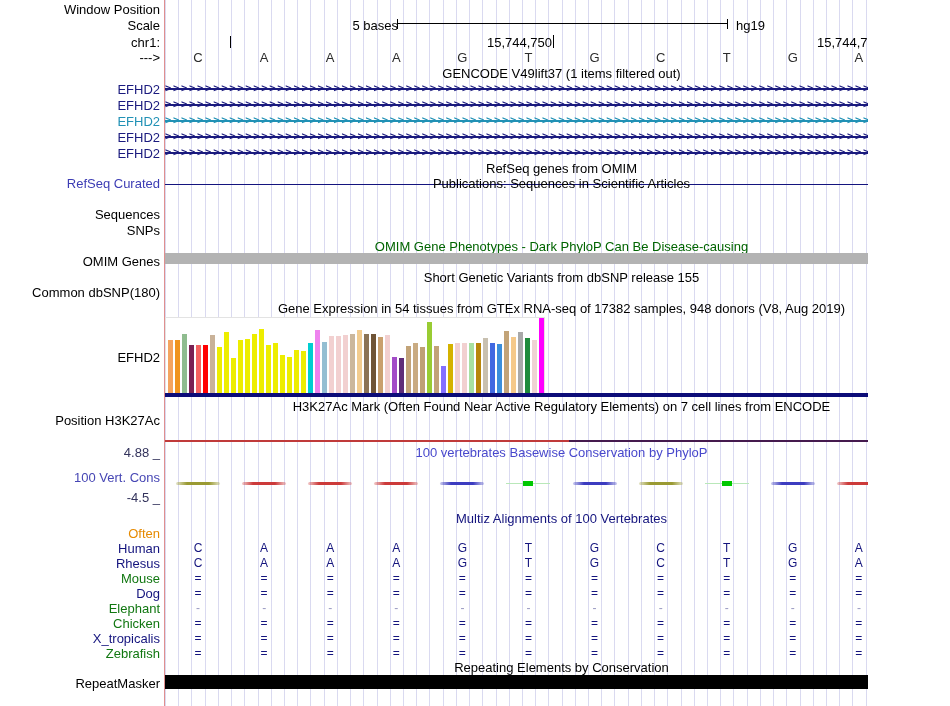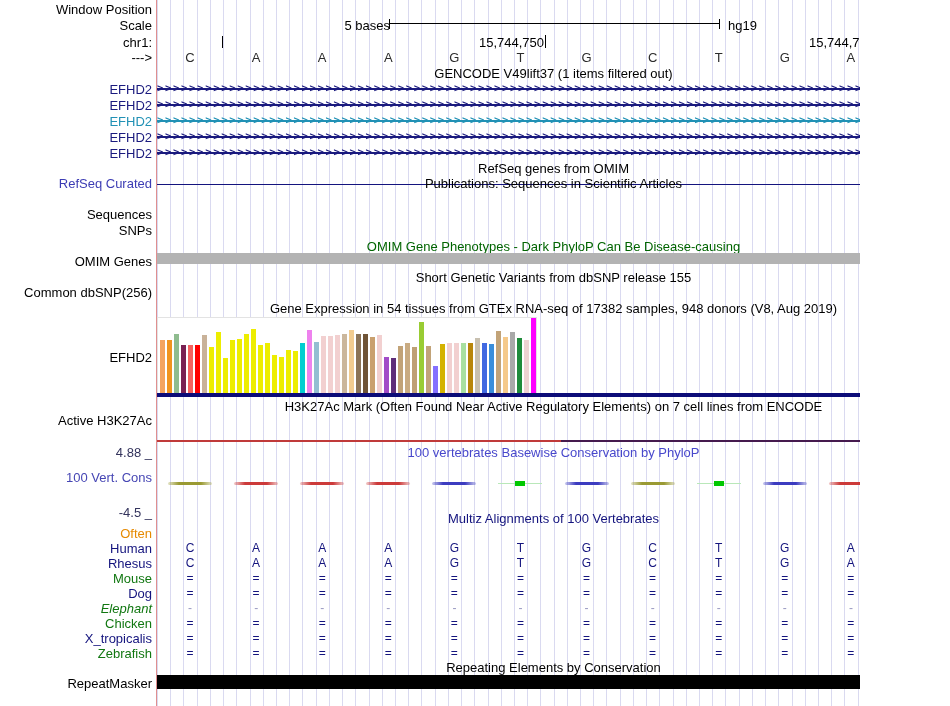--- a/index.html
+++ b/index.html
@@ -1,17 +1,17 @@
 <!DOCTYPE html>
 <html><head>
 <meta charset="utf-8">
 <style>
   html,body{margin:0;padding:0;background:#fff;}
   #page{position:relative;width:860px;height:706px;background:#fff;overflow:hidden;
-        font-family:"Liberation Sans",sans-serif;font-size:13px;color:#000;}
+        font-family:"Liberation Sans",sans-serif;font-size:13px;color:#000;margin-left:8px;}
   .gridlayer{position:absolute;left:157px;top:0;width:793px;height:706px;
     background:repeating-linear-gradient(to right,rgba(187,187,228,.55) 0,rgba(187,187,228,.55) 1px,transparent 1px,transparent 13.22px);}
   .pinkline{position:absolute;left:156px;top:0;width:1px;height:706px;background:#e08f8f;}
   .lbl{position:absolute;left:0;width:152px;text-align:right;white-space:nowrap;line-height:13px;}
   .title{position:absolute;left:157px;width:793px;text-align:center;white-space:nowrap;line-height:13px;}
   .hflex{position:absolute;left:157px;width:793px;display:flex;justify-content:center;gap:14px;white-space:nowrap;line-height:13px;}
   .tick{position:absolute;width:1px;background:#000;}
   .numlbl{position:absolute;width:100px;text-align:right;white-space:nowrap;line-height:13px;}
   .bracket{position:absolute;height:10px;border-left:1px solid #000;border-right:1px solid #000;}
   .bracket:after{content:"";position:absolute;left:0;right:0;top:4px;height:1px;background:#000;}
@@ -59,21 +59,21 @@
 
   <div class="title" style="top:177px">Publications: Sequences in Scientific Articles</div>
   <div class="lbl" style="top:208px">Sequences</div>
   <div class="lbl" style="top:224px">SNPs</div>
 
   <div class="title" style="top:240px;color:#006400">OMIM Gene Phenotypes - Dark PhyloP Can Be Disease-causing</div>
   <div class="lbl" style="top:255px;color:#000000">OMIM Genes</div>
   <div class="hr" style="top:253px;height:11px;background:#b3b3b3"></div>
 
   <div class="title" style="top:271px">Short Genetic Variants from dbSNP release 155</div>
-  <div class="lbl" style="top:286px">Common dbSNP(256)</div>
+  <div class="lbl" style="top:286px">Common dbSNP(180)</div>
 
   <div class="title" style="top:302px">Gene Expression in 54 tissues from GTEx RNA-seq of 17382 samples, 948 donors (V8, Aug 2019)</div>
   <div class="lbl" style="top:351px">EFHD2</div>
   <div id="gtex-box">
       <div class="gbar" style="height: 53px; background: rgb(244, 164, 96);"></div>
       <div class="gbar" style="height: 53px; background: rgb(240, 148, 31);"></div>
       <div class="gbar" style="height: 59px; background: rgb(143, 188, 143);"></div>
       <div class="gbar" style="height: 48px; background: rgb(122, 33, 83);"></div>
       <div class="gbar" style="height: 48px; background: rgb(244, 98, 95);"></div>
       <div class="gbar" style="height: 48px; background: rgb(255, 0, 0);"></div>
@@ -122,28 +122,28 @@
       <div class="gbar" style="height: 62px; background: rgb(194, 163, 120);"></div>
       <div class="gbar" style="height: 56px; background: rgb(245, 201, 138);"></div>
       <div class="gbar" style="height: 61px; background: rgb(169, 169, 169);"></div>
       <div class="gbar" style="height: 55px; background: rgb(31, 139, 59);"></div>
       <div class="gbar" style="height: 53px; background: rgb(239, 211, 211);"></div>
       <div class="gbar" style="height: 75px; background: rgb(255, 0, 255);"></div>
     </div>
   <div class="hr" style="top:393px;height:4px;background:#0c0c78"></div>
 
   <div class="title" style="top:400px">H3K27Ac Mark (Often Found Near Active Regulatory Elements) on 7 cell lines from ENCODE</div>
-  <div class="lbl" style="top:414px">Active H3K27Ac</div>
+  <div class="lbl" style="top:414px">Position H3K27Ac</div>
   <div class="hr" style="top:440px;height:2px;background:linear-gradient(to right,#c03a3a 0 51%,#451a4e 51% 100%)"></div>
 
   <div class="lbl" style="top:446px;color:#33335c">4.88 _</div>
   <div class="title" style="top:446px;color:#4848cc">100 vertebrates Basewise Conservation by PhyloP</div>
   <div class="lbl" style="top:471px;color:#4646b4">100 Vert. Cons</div>
   <div id="cons-marks"></div>
-  <div class="lbl" style="top:506px;color:#33335c">-4.5 _</div>
+  <div class="lbl" style="top:491px;color:#33335c">-4.5 _</div>
 
   <div class="title" style="top:512px;color:#14147e">Multiz Alignments of 100 Vertebrates</div>
   <div class="lbl" style="top:527px;color:#e68a00">Often</div>
   <div id="multiz-rows"></div>
 
   <div class="title" style="top:661px">Repeating Elements by Conservation</div>
   <div class="lbl" style="top:677px">RepeatMasker</div>
   <div class="hr" style="top:675px;height:14px;background:#000"></div>
 <div class="basecell" style="left: 157.042px; top: 51px;">C</div>
     <div class="basecell" style="left: 223.125px; top: 51px;">A</div>
@@ -265,21 +265,21 @@
     <div class="alncell" style="left: 289.208px; top: 587px; color: rgb(20, 20, 126);">=</div>
     <div class="alncell" style="left: 355.292px; top: 587px; color: rgb(20, 20, 126);">=</div>
     <div class="alncell" style="left: 421.375px; top: 587px; color: rgb(20, 20, 126);">=</div>
     <div class="alncell" style="left: 487.458px; top: 587px; color: rgb(20, 20, 126);">=</div>
     <div class="alncell" style="left: 553.542px; top: 587px; color: rgb(20, 20, 126);">=</div>
     <div class="alncell" style="left: 619.625px; top: 587px; color: rgb(20, 20, 126);">=</div>
     <div class="alncell" style="left: 685.708px; top: 587px; color: rgb(20, 20, 126);">=</div>
     <div class="alncell" style="left: 751.792px; top: 587px; color: rgb(20, 20, 126);">=</div>
     <div class="alncell" style="left: 817.875px; top: 587px; color: rgb(20, 20, 126);">=</div>
     <div class="alncell" style="left: 883.958px; top: 587px; color: rgb(20, 20, 126);">=</div>
-    <div class="lbl" style="top: 602px; color: rgb(17, 119, 17); font-style: italic;">Elephant</div>
+    <div class="lbl" style="top: 602px; color: rgb(17, 119, 17);">Elephant</div>
     <div class="alncell" style="left: 157.042px; top: 602px; color: rgb(154, 154, 194);">-</div>
     <div class="alncell" style="left: 223.125px; top: 602px; color: rgb(154, 154, 194);">-</div>
     <div class="alncell" style="left: 289.208px; top: 602px; color: rgb(154, 154, 194);">-</div>
     <div class="alncell" style="left: 355.292px; top: 602px; color: rgb(154, 154, 194);">-</div>
     <div class="alncell" style="left: 421.375px; top: 602px; color: rgb(154, 154, 194);">-</div>
     <div class="alncell" style="left: 487.458px; top: 602px; color: rgb(154, 154, 194);">-</div>
     <div class="alncell" style="left: 553.542px; top: 602px; color: rgb(154, 154, 194);">-</div>
     <div class="alncell" style="left: 619.625px; top: 602px; color: rgb(154, 154, 194);">-</div>
     <div class="alncell" style="left: 685.708px; top: 602px; color: rgb(154, 154, 194);">-</div>
     <div class="alncell" style="left: 751.792px; top: 602px; color: rgb(154, 154, 194);">-</div>

